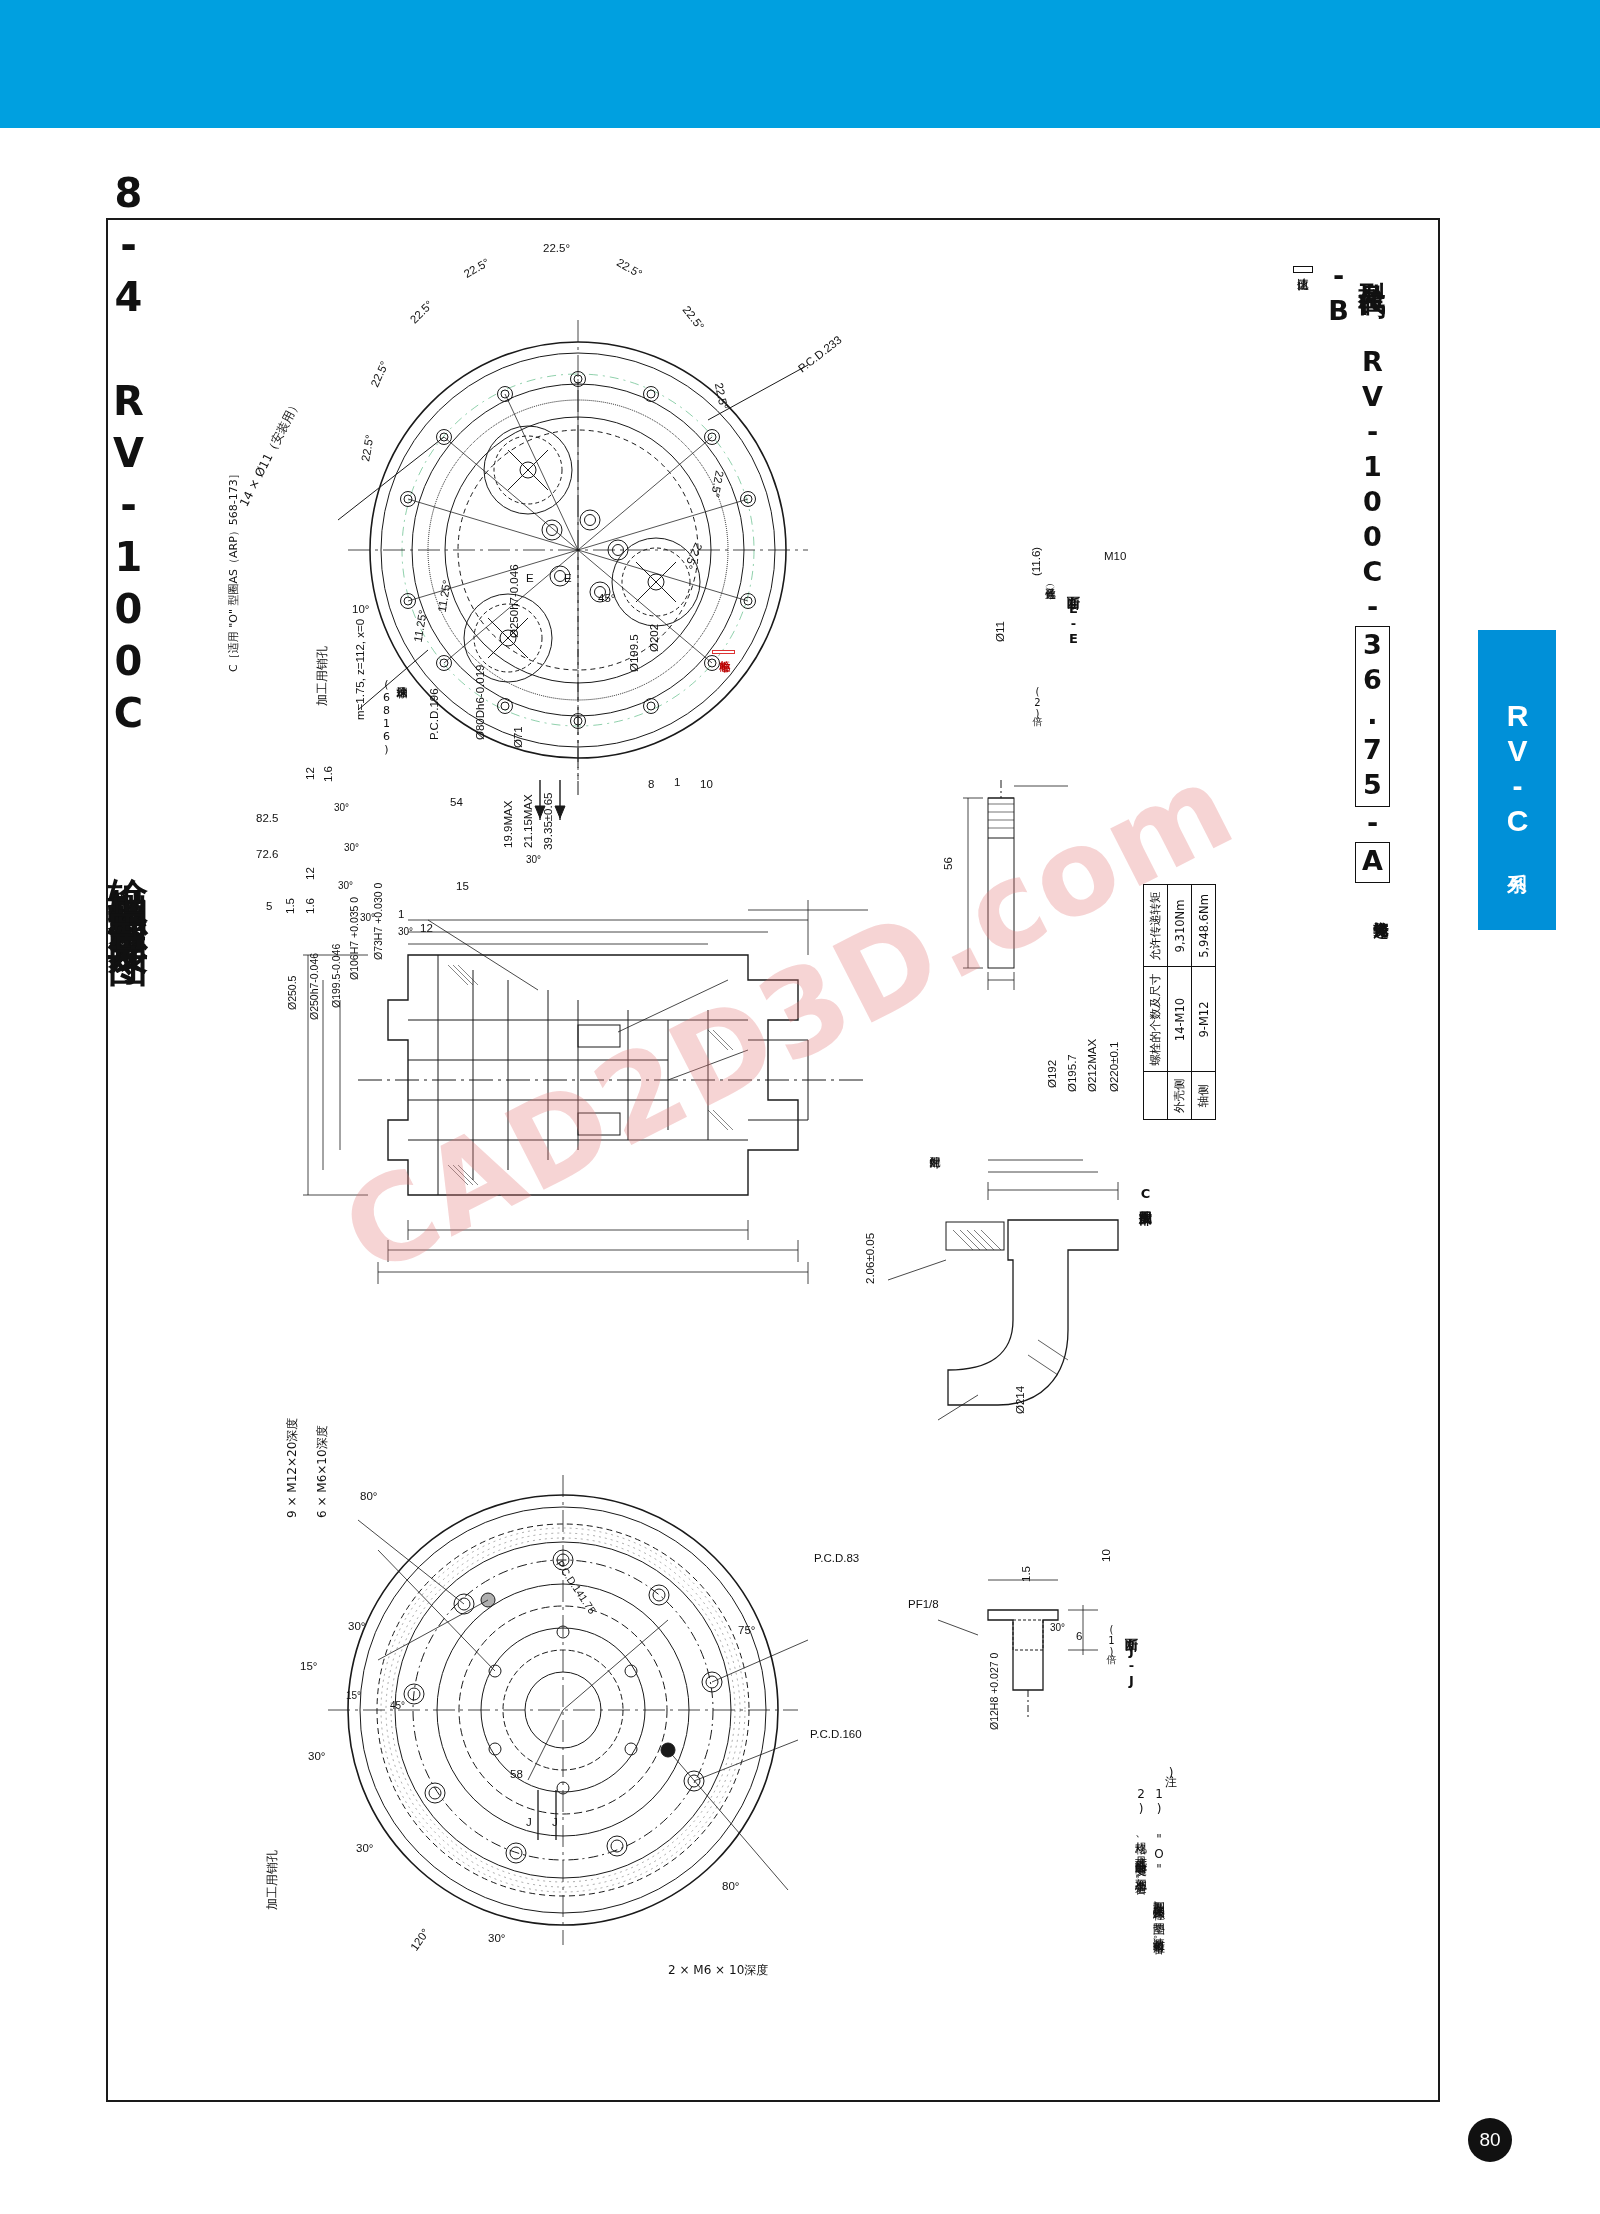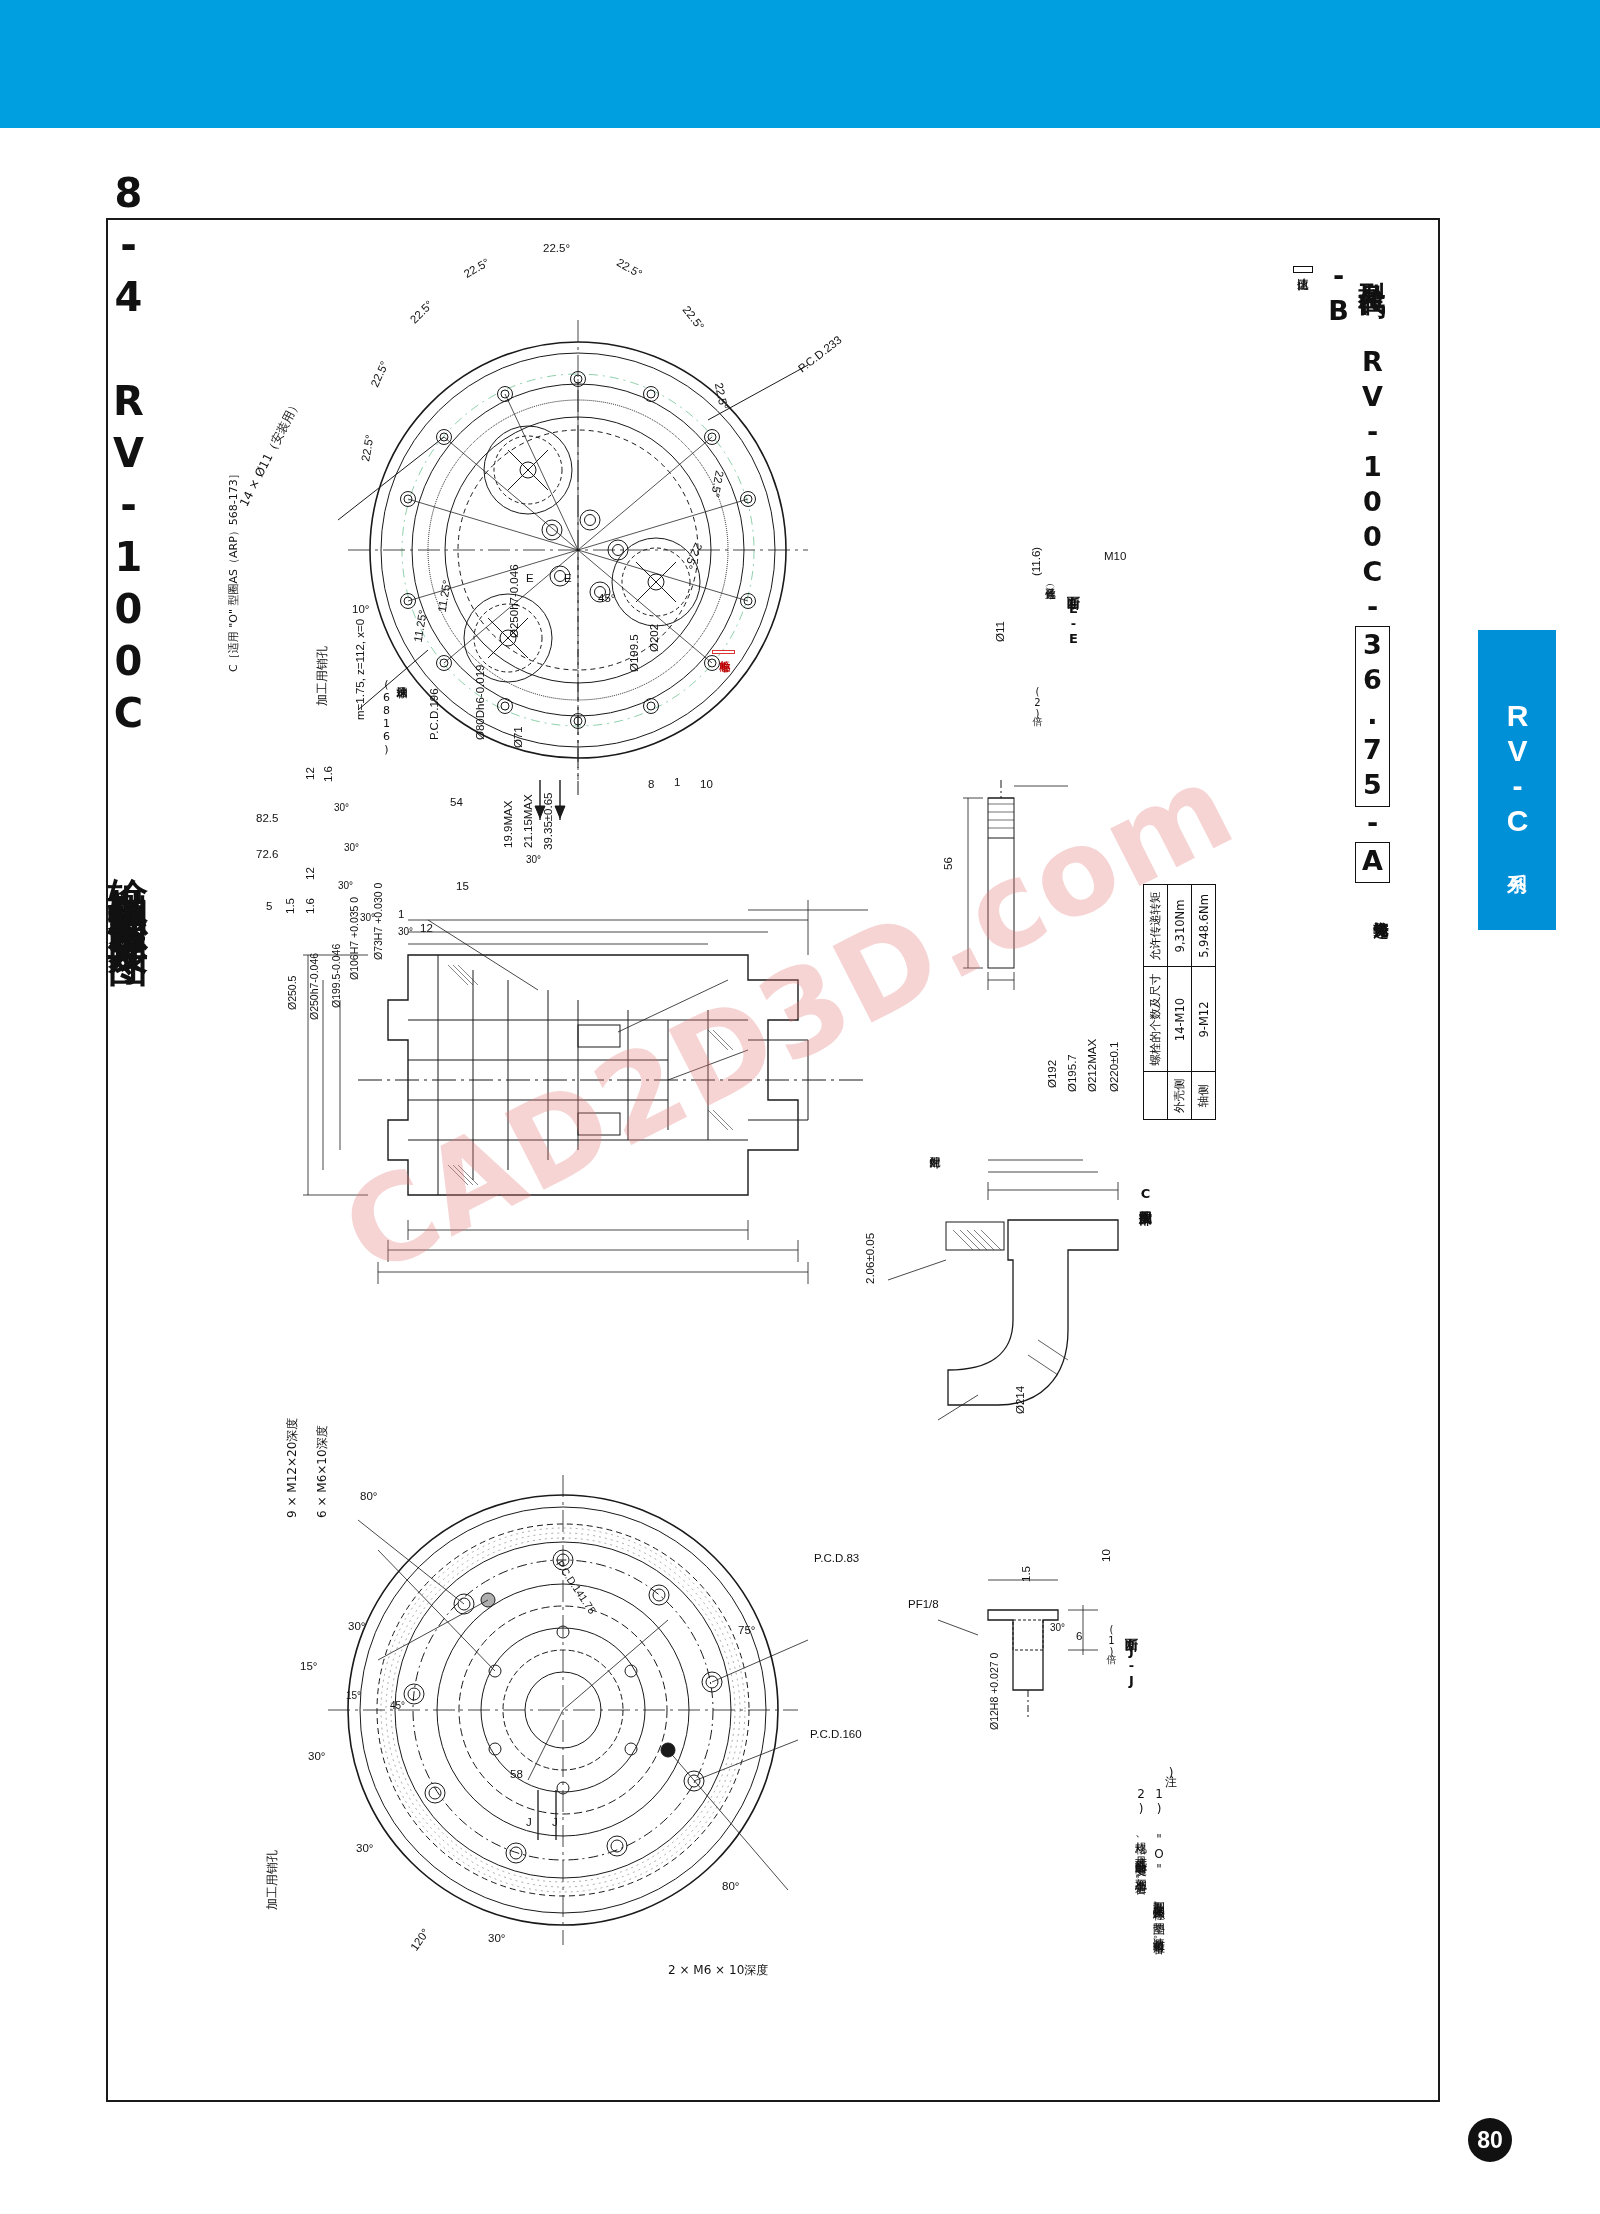--- a/index.html
+++ b/index.html
@@ -12,22 +12,22 @@
   
   .sidetab{ position:absolute; left:1478px; top:630px; width:78px; height:300px;
             background:#0090d8; display:flex; align-items:center; justify-content:center; }
   .sidetab .vert{ writing-mode:vertical-rl; text-orientation:upright;
                   color:#fff; font-weight:bold; letter-spacing:2px; }
   .sidetab .vert .big{ font-size:30px; }
   .sidetab .vert .small{ font-size:19px; }
 
   
   .pagenum{ position:absolute; left:1468px; top:2118px; width:44px; height:44px;
-            border-radius:50%; background:#111; color:#fff; font-size:23px;
-            display:flex; align-items:center; justify-content:center;font-weight:bold; }
+            border-radius:50%; background:#111; color:#fff; font-size:19px;
+            display:flex; align-items:center; justify-content:center; }
 
   
   .leftTitle{ position:absolute; left:96px; top:170px; width:66px; height:1960px;
               display:flex; flex-direction:column; align-items:center; }
   .leftTitle .txt{ writing-mode:vertical-rl; text-orientation:upright;
                    font-size:40px; font-weight:bold; letter-spacing:6px;
                    font-family:"DejaVu Sans", sans-serif; }
 
   
   .frame{ position:absolute; left:106px; top:218px; width:1330px; height:1880px;

